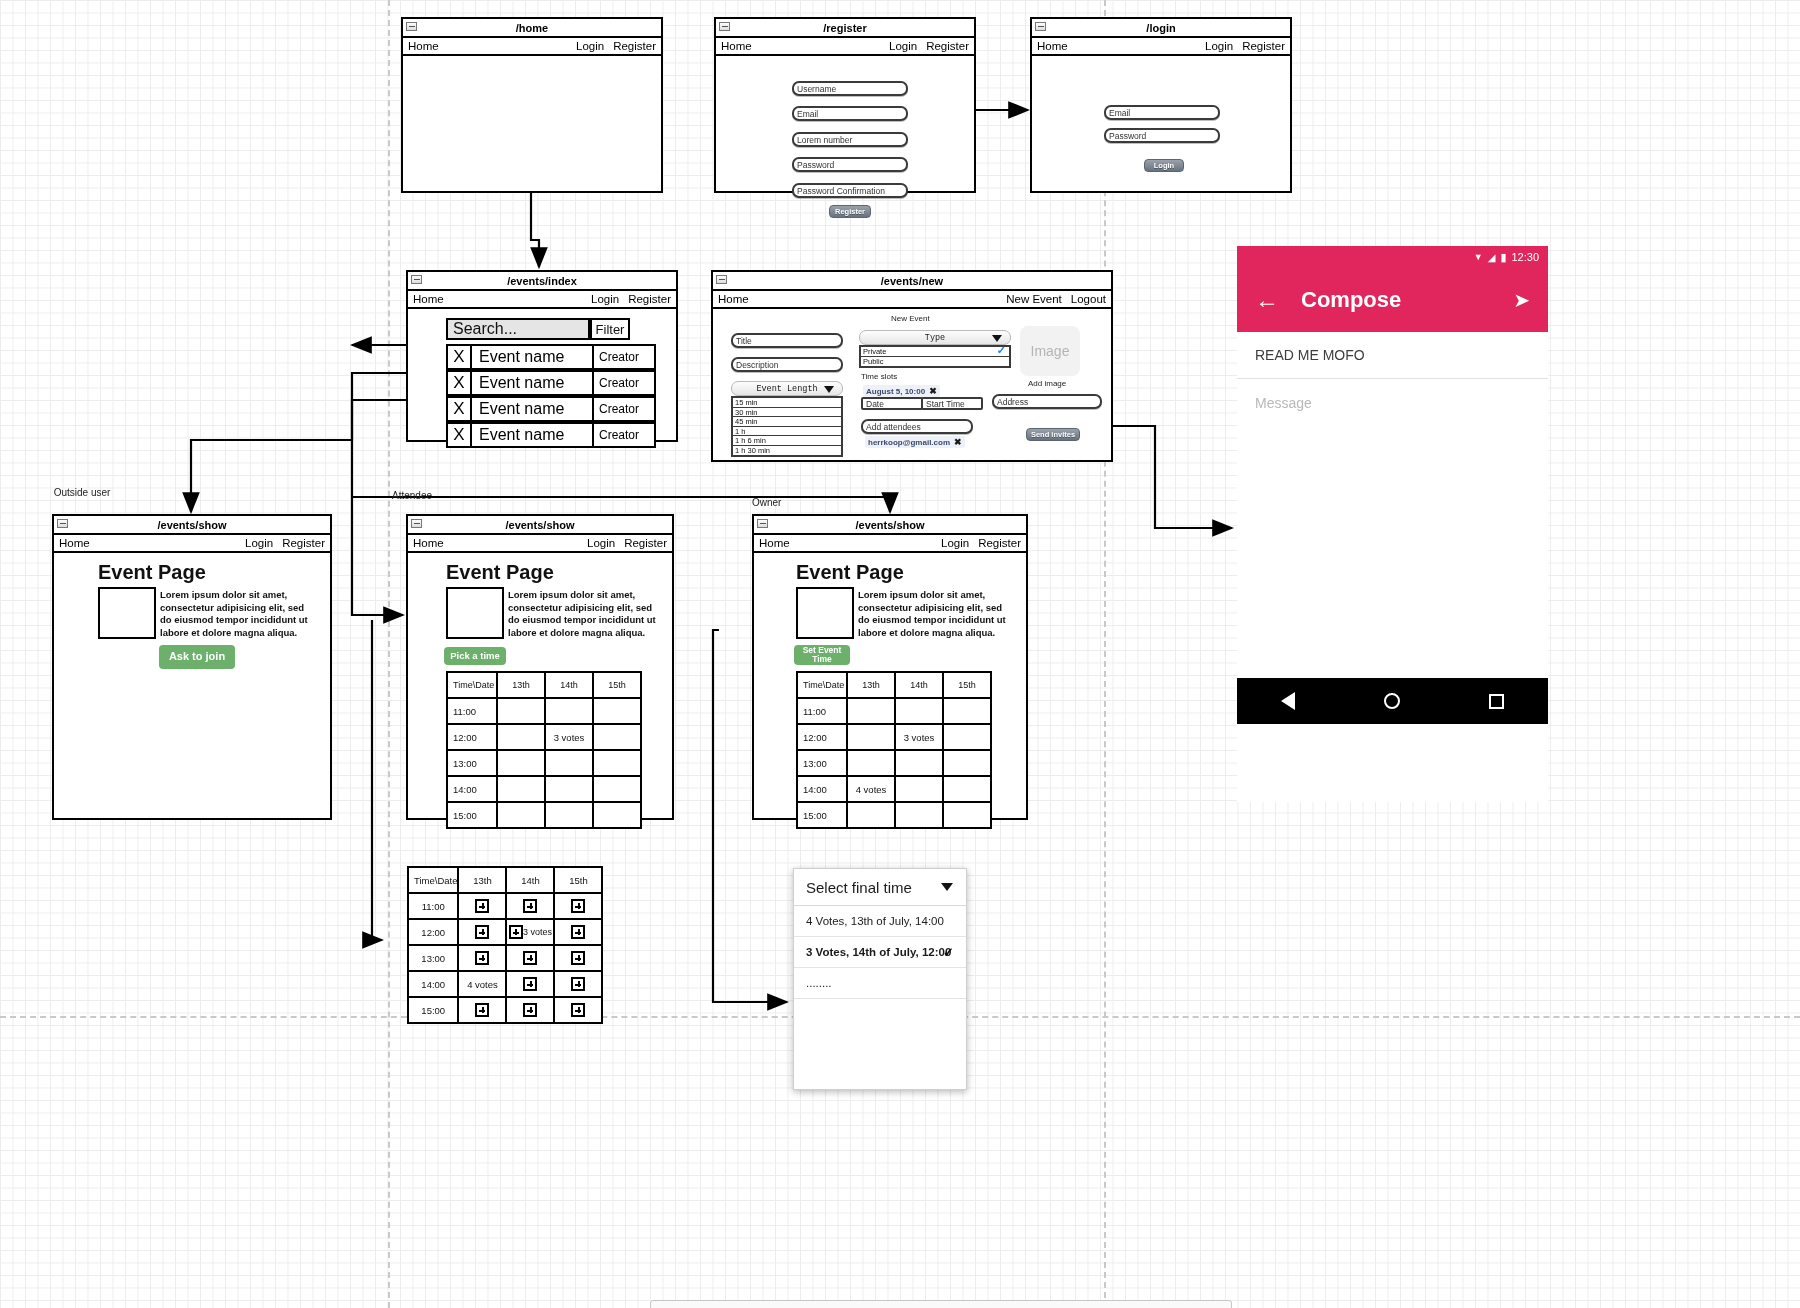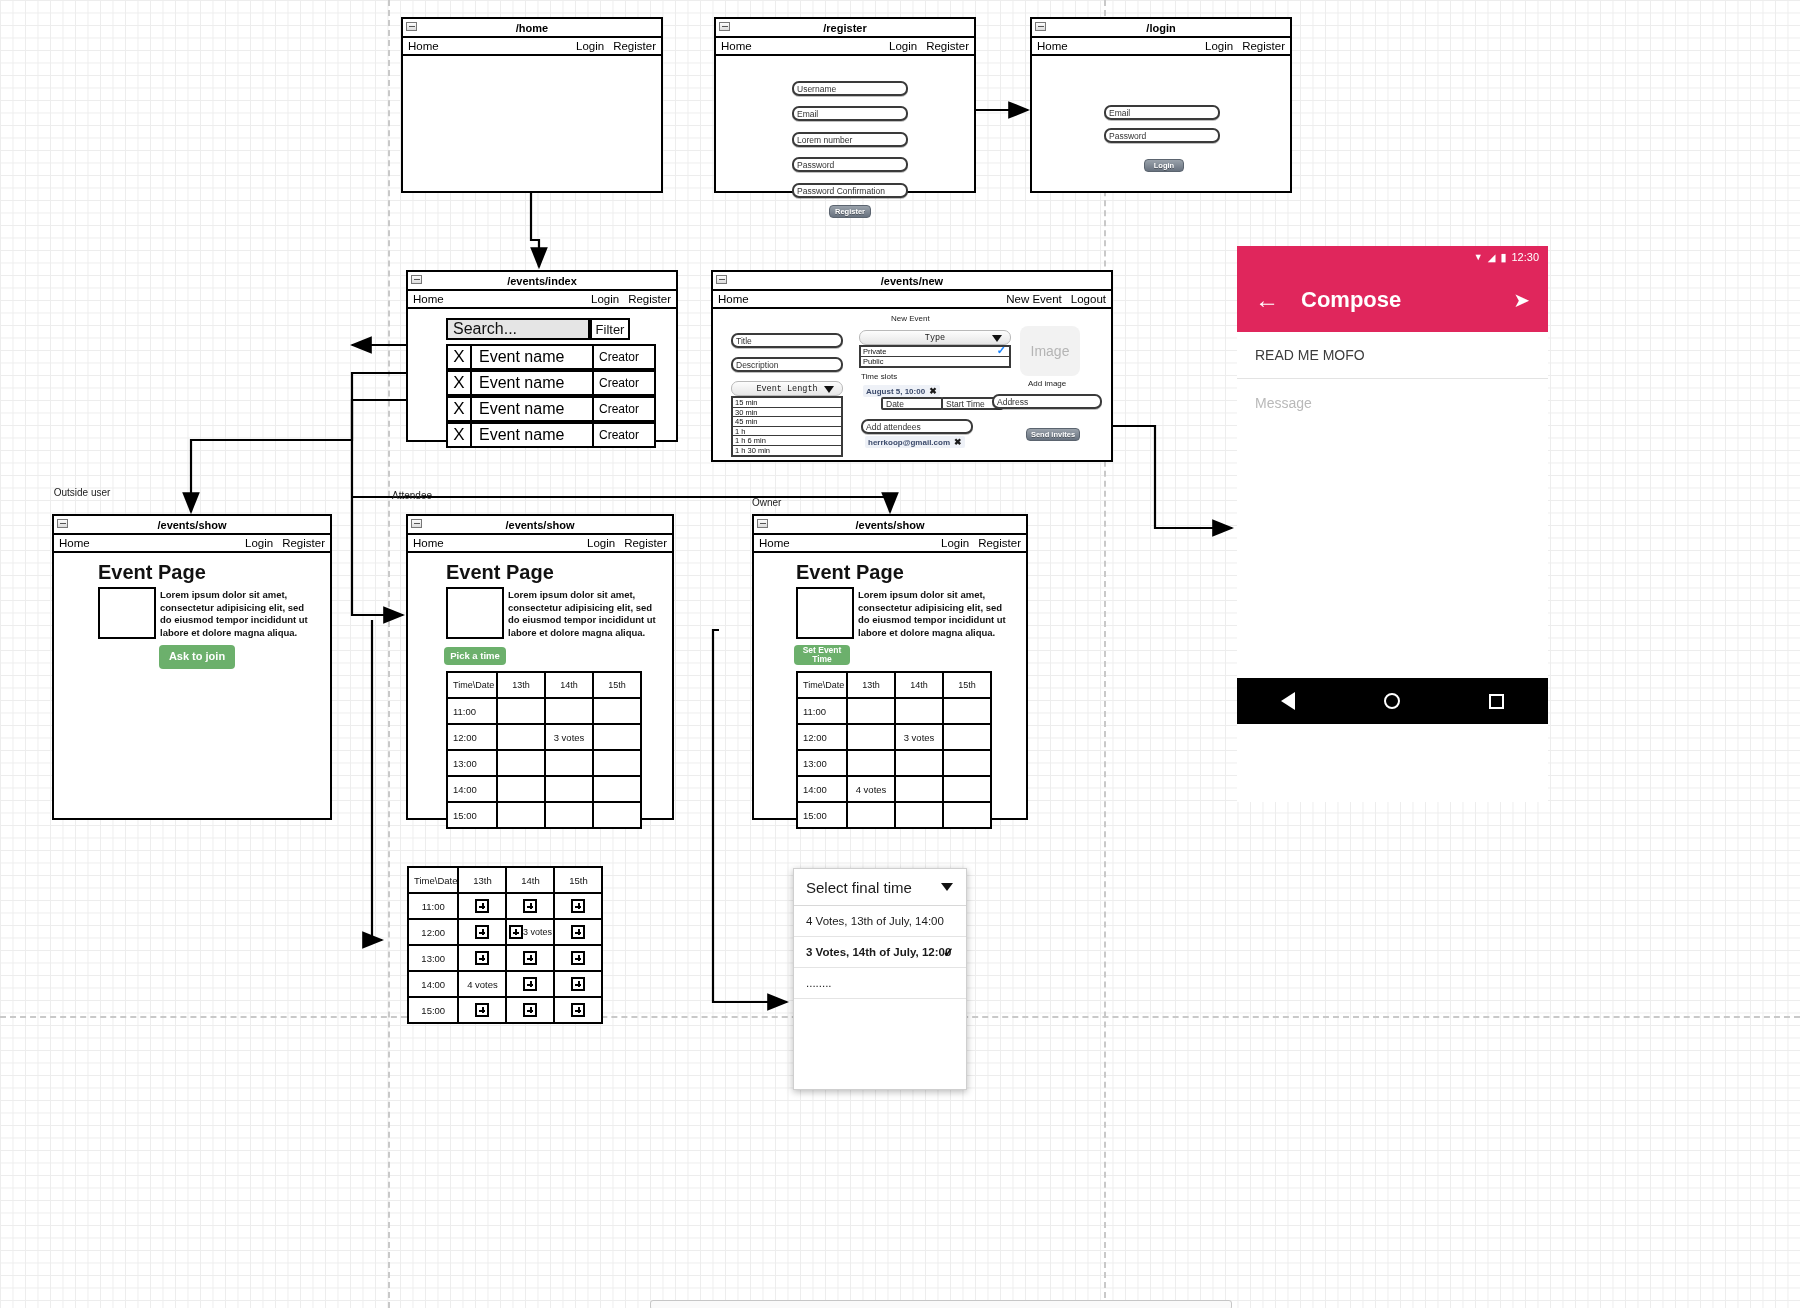--- a/index.html
+++ b/index.html
@@ -49,21 +49,21 @@
   .win .navbar .right{margin-left:auto;display:flex;gap:9px;}
   .win .body{position:relative;width:100%;}
 
   
   .wf-input{
     position:absolute;border:2px solid #3a3a3a;border-radius:7px;background:#fff;
     font-size:8.5px;color:#333;box-sizing:border-box;
     display:flex;align-items:center;padding-left:3px;height:15px;
     box-shadow:0 1px 0 rgba(0,0,0,.25);
   }
-  .wf-input.sq{border-radius:2px;box-shadow:none;margin-left:20px;}
+  .wf-input.sq{border-radius:2px;box-shadow:none;}
   .wf-btn{
     position:absolute;border-radius:4px;
     background:linear-gradient(#9aa2ab,#68727f);
     border:1px solid #5b646f;color:#fff;font-size:7.5px;font-weight:bold;
     display:flex;align-items:center;justify-content:center;
     box-sizing:border-box;height:13px;text-shadow:0 1px 0 rgba(0,0,0,.35);
   }
   .wf-select{
     position:absolute;height:15px;border:1px solid #b9b9b9;border-radius:7px;
     background:linear-gradient(#fdfdfd,#e6e6e6);

